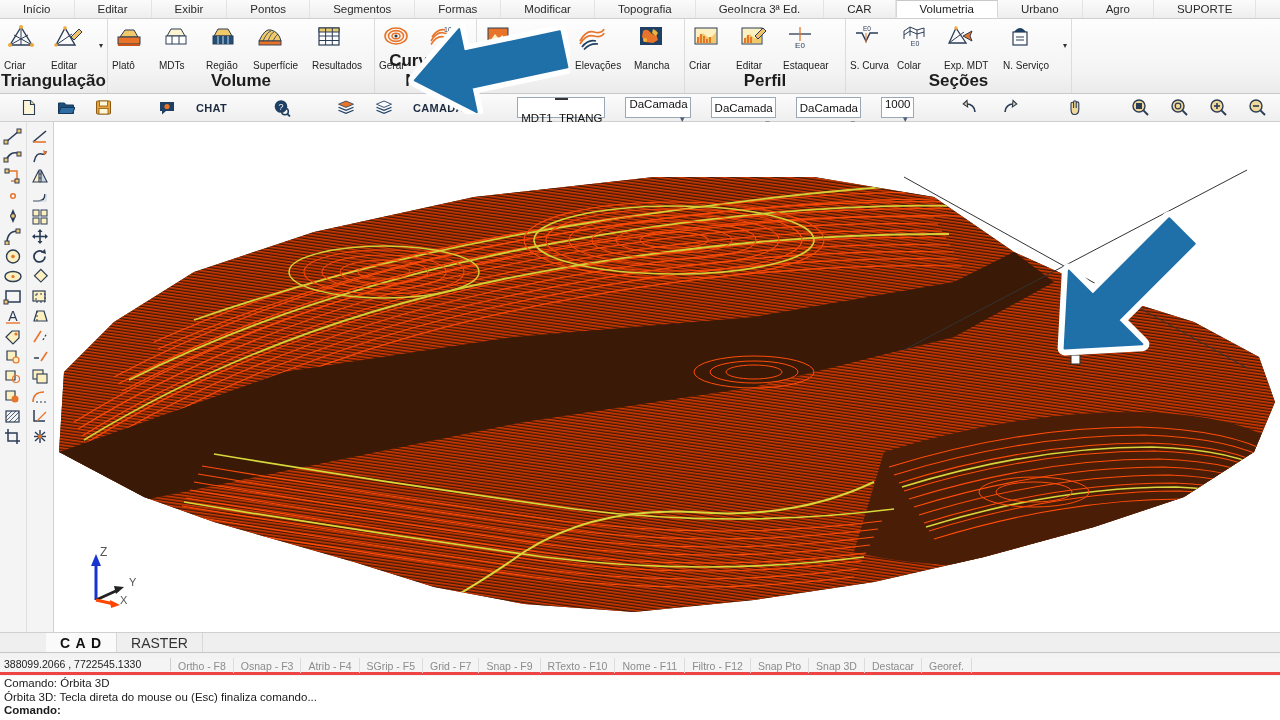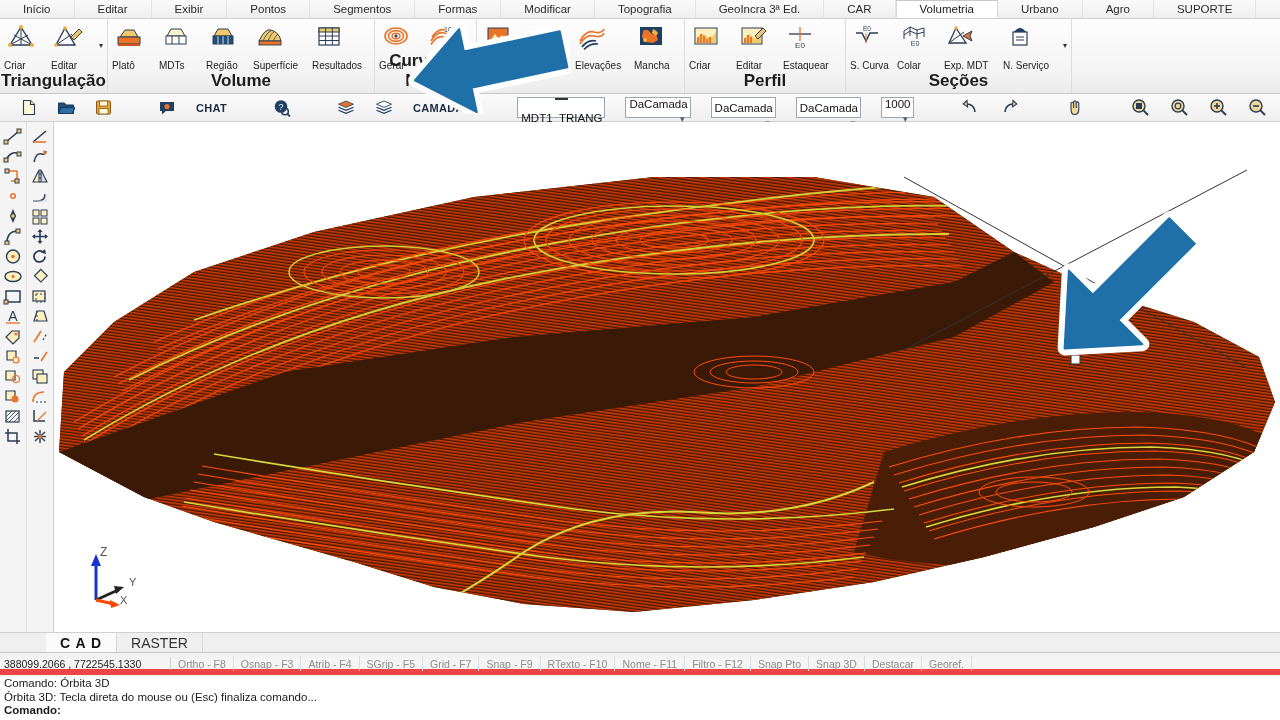--- a/index.html
+++ b/index.html
@@ -139,22 +139,22 @@
   }
   .btab {
     padding: 0 14px; display: flex; align-items: center; cursor: default;
     border-right: 1px solid #d8d8d8; color: #333;
   }
   .btab.active { background: #fafafa; font-weight: bold; letter-spacing: 1px; color: #111; }
 
   
   .statusbar {
     position: absolute; top: 658px; left: 0; width: 1280px; height: 17px;
-    background: #f4f4f4; border-bottom: 6px solid #ef4444;
-    display: flex; align-items: center; font-size: 10.5px; color: #3a3a3a;
+    background: #f4f4f4; border-bottom: 3px solid #ef4444;
+    display: flex; font-size: 10.5px; color: #3a3a3a;
   }
   .coords { width: 170px; padding-left: 4px; color: #222; font-size: 10.5px; }
   .sb-sep { width: 1px; height: 13px; background: #d0d0d0; }
   .sb-item {
     padding: 0 7px; height: 15px; display: flex; align-items: center;
     border-right: 1px solid #dcdcdc; color: #8c8c8c; cursor: default; white-space: nowrap;
   }
 
   
   .cmdline {

